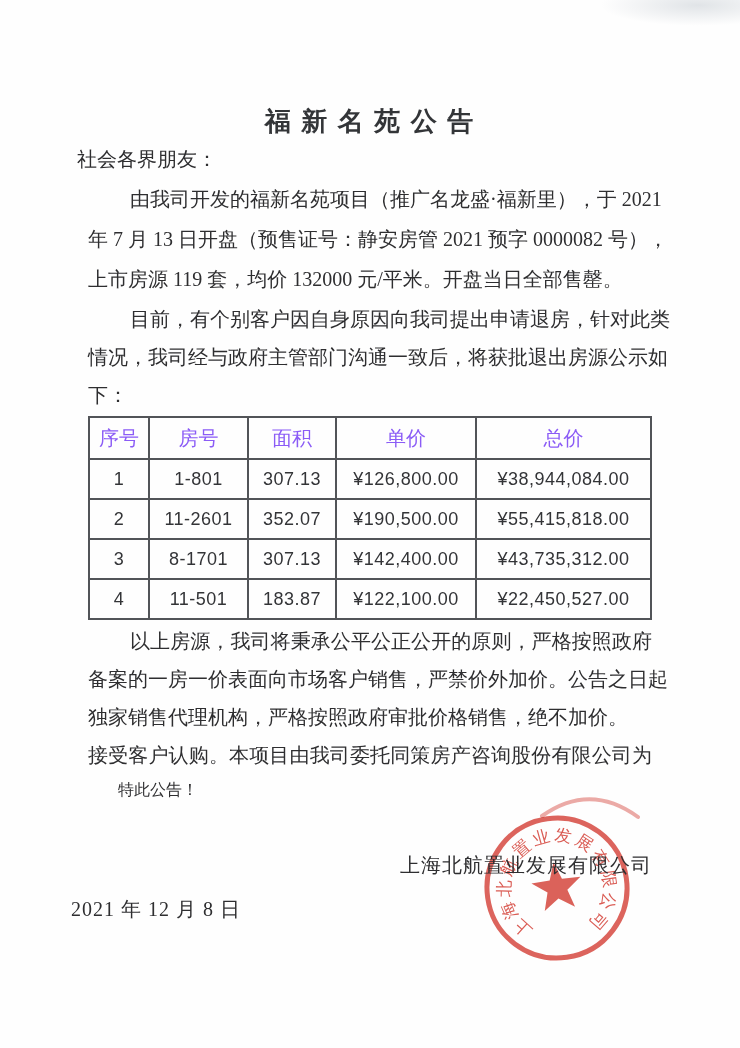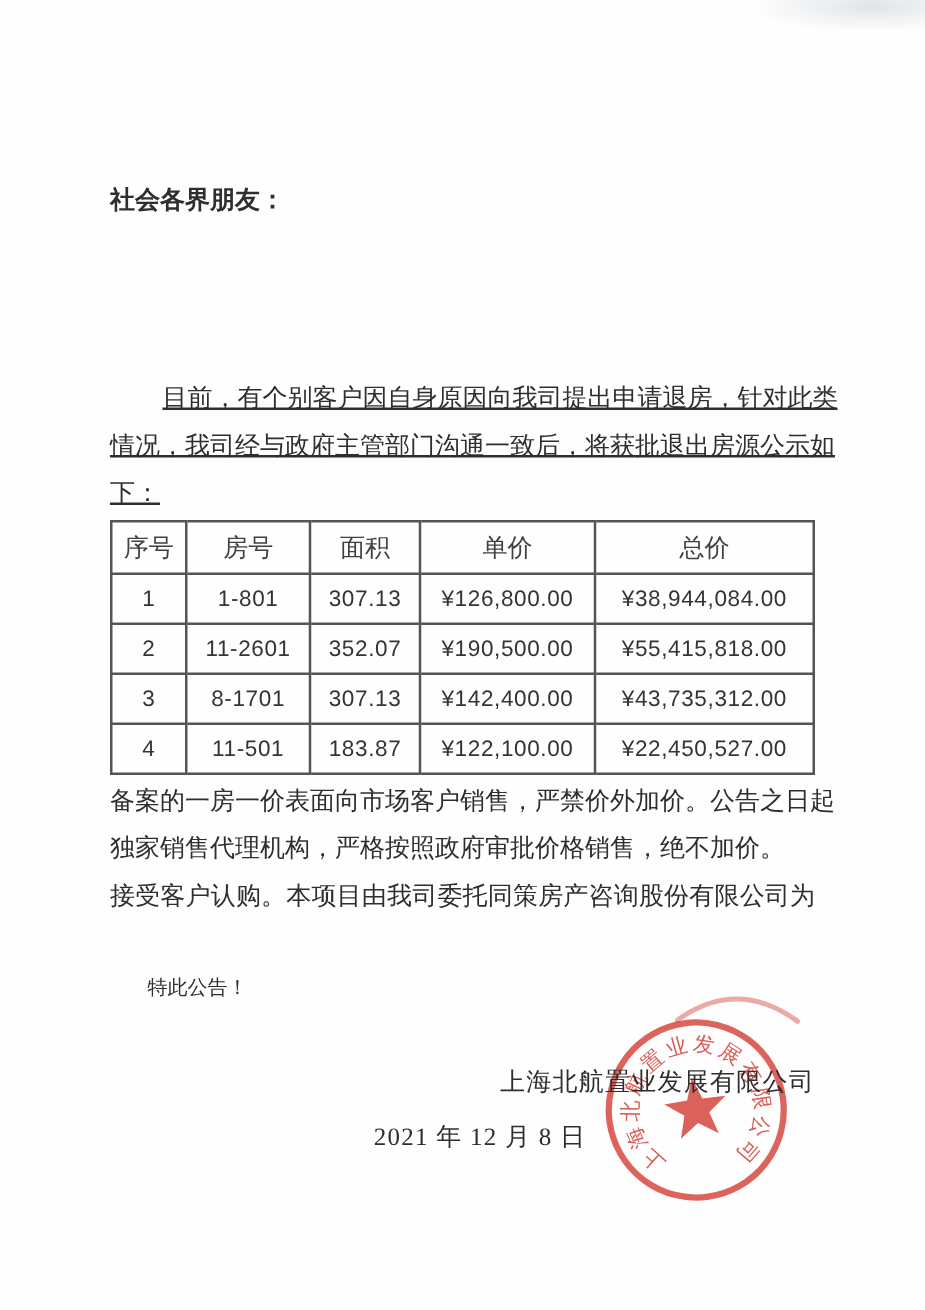--- a/index.html
+++ b/index.html
@@ -21,27 +21,26 @@
     position: absolute;
     left: 88px; top: 104px; width: 564px;
     text-align: center;
     font-size: 26px;
     font-weight: bold;
     letter-spacing: 2px;
     color: #333538;
   }
   .greeting {
     position: absolute;
-    left: 88px; top: 146px; width: 564px;
-    font-size: 20px;
-    font-weight: bold;
+    left: 77px; top: 146px; width: 564px;
+    font-size: 20px;
   }
   .para { position: absolute; left: 88px; width: 564px; }
   .para-1 { top: 184px; }
-  .para-2 { top: 304px; text-decoration: underline; }
+  .para-2 { top: 304px; }
   .para-3 { top: 626px; }
   .line {
     height: 40px;
     line-height: 30px;
     font-size: 20px;
     text-align: justify;
     text-align-last: justify;
     white-space: nowrap;
   }
   .para-2 .line, .para-3 .line { height: 38px; }
@@ -59,21 +58,21 @@
     text-align: center;
     vertical-align: middle;
     padding: 0;
     overflow: hidden;
   }
   .announce-table th {
     height: 40px;
     font-size: 20px;
     font-weight: normal;
     font-family: "Liberation Serif", serif;
-    color: #404040;
+    color: #8b5cf6;
   }
   .announce-table td {
     height: 38px;
     font-size: 18px;
     font-family: "Liberation Sans", sans-serif;
     color: #333437;
     letter-spacing: 0.5px;
   }
   .col-seq { width: 60px; }
   .col-room { width: 99px; }
@@ -88,22 +87,22 @@
   .signature-company {
     position: absolute;
     left: 88px; top: 852px; width: 564px;
     text-align: right;
     font-size: 20px;
     letter-spacing: 1px;
     z-index: 3;
   }
   .signature-date {
     position: absolute;
-    left: 104px; top: 896px; width: 560px;
-    text-align: center;
+    left: 71px; top: 896px; width: 560px;
+    text-align: left;
     font-size: 20px;
     letter-spacing: 1px;
     z-index: 3;
   }
   .stamp {
     position: absolute;
     left: 447px; top: 778px;
     width: 220px; height: 220px;
     z-index: 2;
     mix-blend-mode: multiply;
@@ -118,23 +117,29 @@
     opacity: 0.45;
   }
 </style>
 </head>
 <body>
 
 <div class="page">
 
   <div class="scan-smudge"></div>
 
+  <div class="title">福 新 名 苑 公 告</div>
 
   <div class="greeting">社会各界朋友：</div>
 
+  <div class="para para-1">
+    <div class="line indent">由我司开发的福新名苑项目（推广名龙盛·福新里），于 2021</div>
+    <div class="line">年 7 月 13 日开盘（预售证号：静安房管 2021 预字 0000082 号），</div>
+    <div class="line last">上市房源 119 套，均价 132000 元/平米。开盘当日全部售罄。</div>
+  </div>
 
   <div class="para para-2">
     <div class="line indent">目前，有个别客户因自身原因向我司提出申请退房，针对此类</div>
     <div class="line">情况，我司经与政府主管部门沟通一致后，将获批退出房源公示如</div>
     <div class="line last">下：</div>
   </div>
 
   <table class="announce-table">
     <colgroup>
       <col class="col-seq">
@@ -178,20 +183,21 @@
         <td>4</td>
         <td>11-501</td>
         <td>183.87</td>
         <td>¥122,100.00</td>
         <td>¥22,450,527.00</td>
       </tr>
     </tbody>
   </table>
 
   <div class="para para-3">
+    <div class="line indent">以上房源，我司将秉承公平公正公开的原则，严格按照政府</div>
     <div class="line">备案的一房一价表面向市场客户销售，严禁价外加价。公告之日起</div>
     <div class="line last">独家销售代理机构，严格按照政府审批价格销售，绝不加价。</div>
     <div class="line">接受客户认购。本项目由我司委托同策房产咨询股份有限公司为</div>
   </div>
 
   <div class="closing">特此公告！</div>
 
   <svg class="stamp-ghost-arc" viewBox="0 0 104 42">
     <path d="M 4,36 Q 52,2 100,37" fill="none" stroke="#d6453c" stroke-width="4" stroke-linecap="round"></path>
   </svg>

